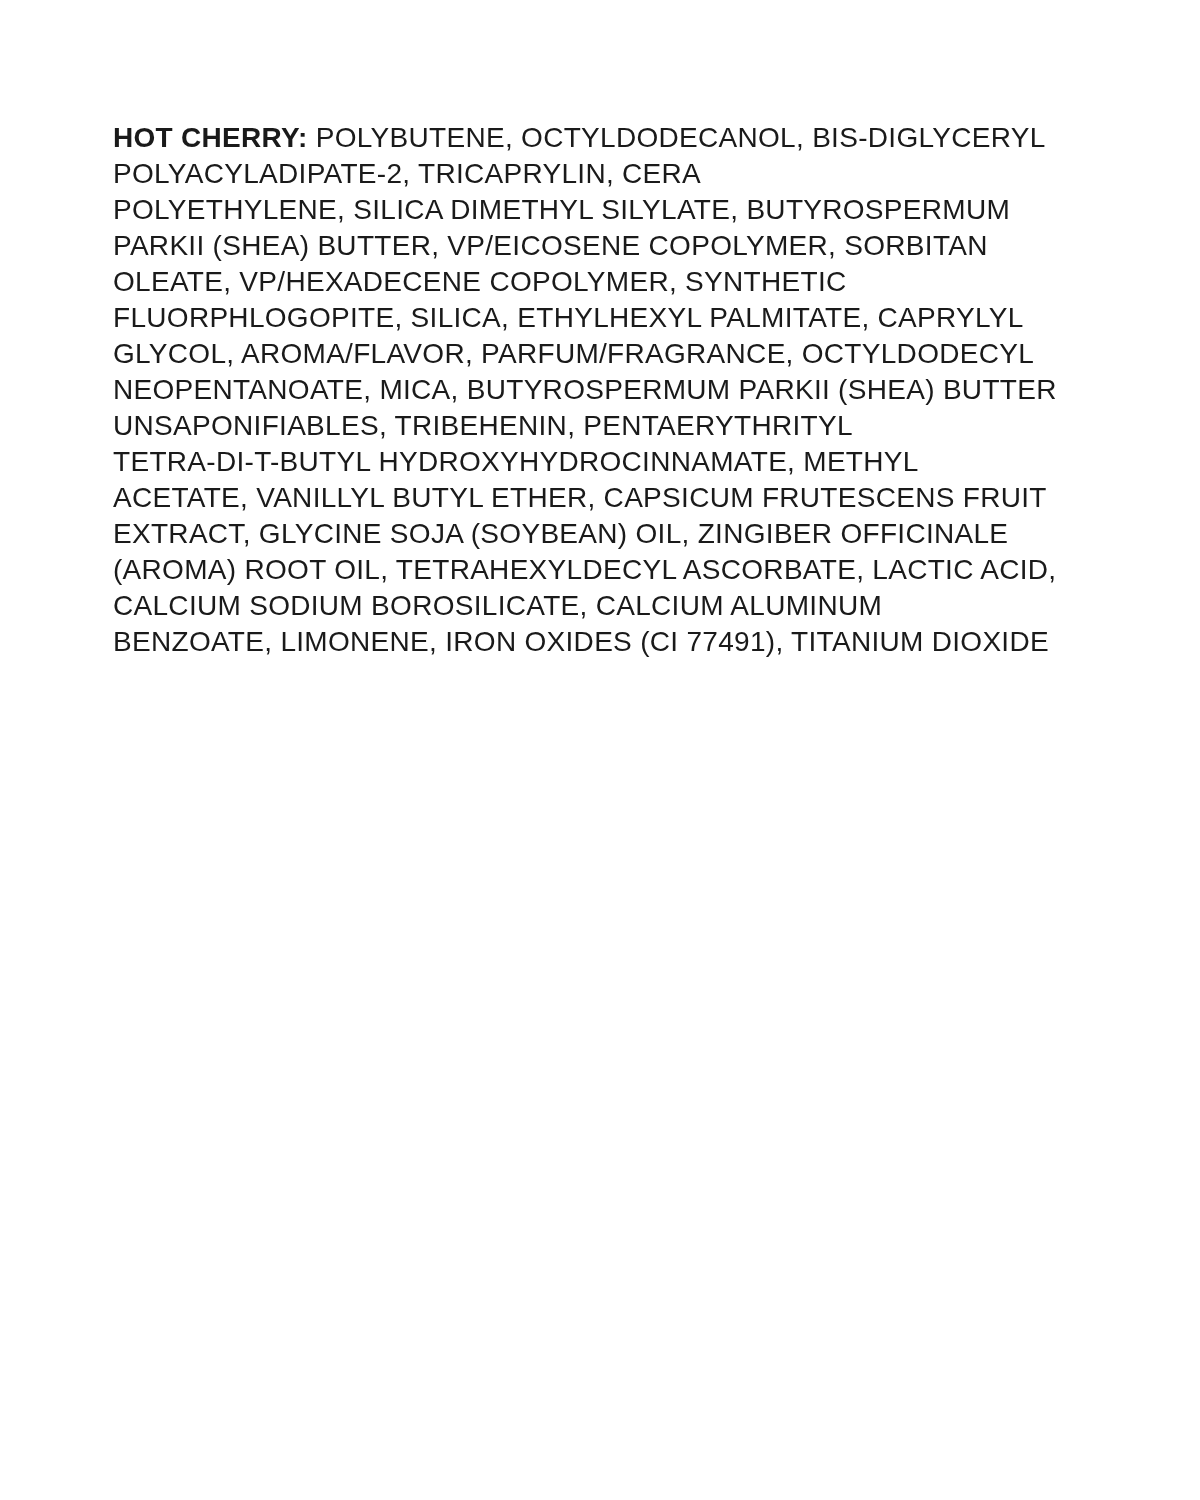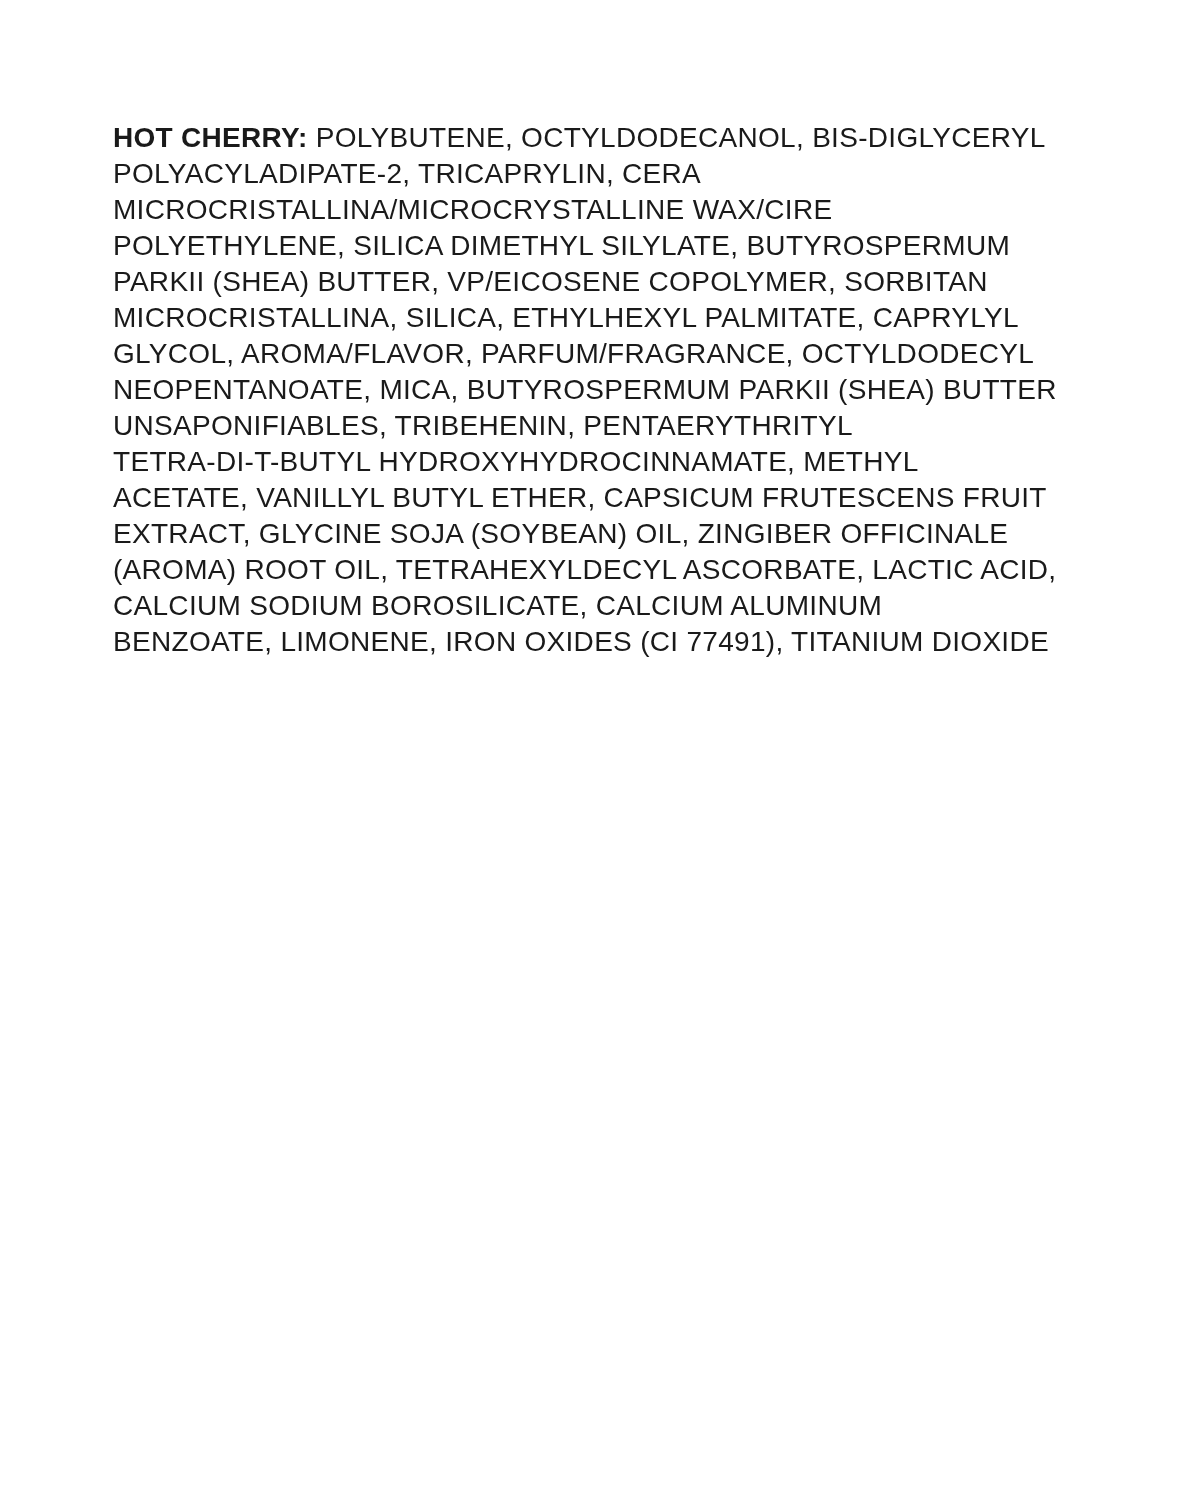--- a/index.html
+++ b/index.html
@@ -39,24 +39,24 @@
     font-weight: 700;
   }
 </style>
 </head>
 <body style="background: rgb(255, 255, 255);">
 
 <div class="page">
   <div class="ingredients-block" id="ingredients-block" style="color: rgb(26, 26, 26);">
       <div class="ingredients-line"><strong class="shade-name">HOT CHERRY:</strong> POLYBUTENE, OCTYLDODECANOL, BIS-DIGLYCERYL</div>
       <div class="ingredients-line">POLYACYLADIPATE-2, TRICAPRYLIN, CERA</div>
-      <div class="ingredients-line">MICROCRISTALLINA/MICROCRYSTALLINE WAX/CIRE</div>
       <div class="ingredients-line">POLYETHYLENE, SILICA DIMETHYL SILYLATE, BUTYROSPERMUM</div>
       <div class="ingredients-line">PARKII (SHEA) BUTTER, VP/EICOSENE COPOLYMER, SORBITAN</div>
-      <div class="ingredients-line">MICROCRISTALLINA, SILICA, ETHYLHEXYL PALMITATE, CAPRYLYL</div>
+      <div class="ingredients-line">OLEATE, VP/HEXADECENE COPOLYMER, SYNTHETIC</div>
+      <div class="ingredients-line">FLUORPHLOGOPITE, SILICA, ETHYLHEXYL PALMITATE, CAPRYLYL</div>
       <div class="ingredients-line">GLYCOL, AROMA/FLAVOR, PARFUM/FRAGRANCE, OCTYLDODECYL</div>
       <div class="ingredients-line">NEOPENTANOATE, MICA, BUTYROSPERMUM PARKII (SHEA) BUTTER</div>
       <div class="ingredients-line">UNSAPONIFIABLES, TRIBEHENIN, PENTAERYTHRITYL</div>
       <div class="ingredients-line">TETRA-DI-T-BUTYL HYDROXYHYDROCINNAMATE, METHYL</div>
       <div class="ingredients-line">ACETATE, VANILLYL BUTYL ETHER, CAPSICUM FRUTESCENS FRUIT</div>
       <div class="ingredients-line">EXTRACT, GLYCINE SOJA (SOYBEAN) OIL, ZINGIBER OFFICINALE</div>
       <div class="ingredients-line">(AROMA) ROOT OIL, TETRAHEXYLDECYL ASCORBATE, LACTIC ACID,</div>
       <div class="ingredients-line">CALCIUM SODIUM BOROSILICATE, CALCIUM ALUMINUM</div>
       <div class="ingredients-line">BENZOATE, LIMONENE, IRON OXIDES (CI 77491), TITANIUM DIOXIDE</div>
     </div>

